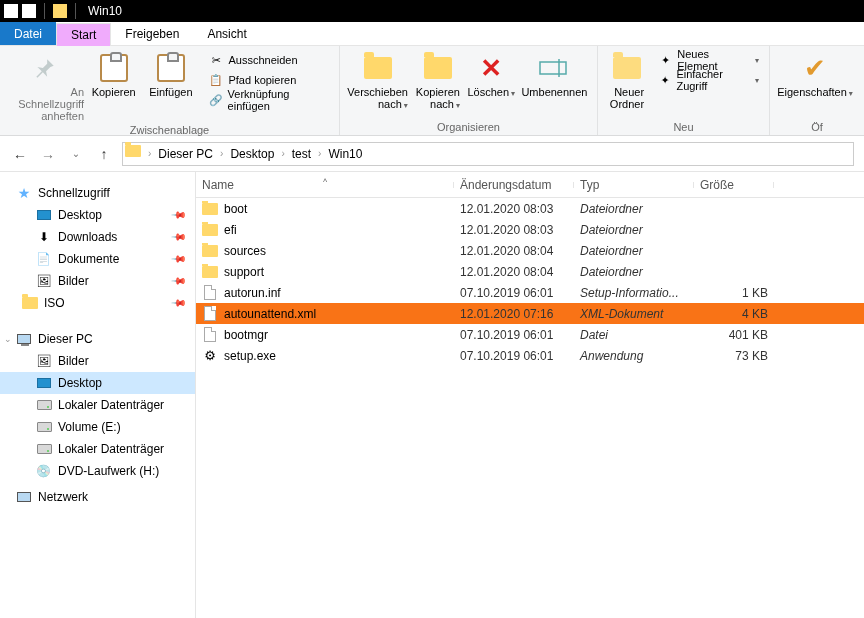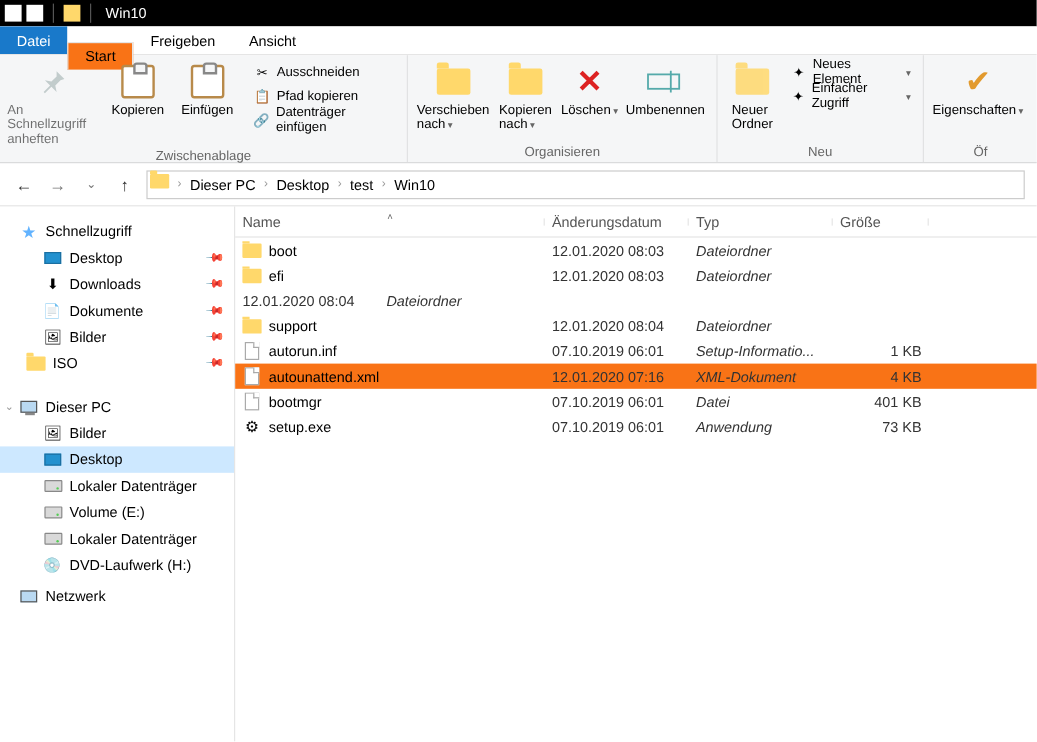--- a/index.html
+++ b/index.html
@@ -9,30 +9,30 @@
   .titlebar { background: #000; height: 22px; display: flex; align-items: center; padding: 0 4px; color: #fff; }
   .tb-icons { display: flex; gap: 4px; align-items: center; }
   .tb-sq { width: 14px; height: 14px; background: #fff; }
   .tb-sep { width: 1px; height: 16px; background: #555; margin: 0 4px; }
   .tb-title { margin-left: 8px; font-size: 12px; }
   
   
   .menutabs { background: #fff; height: 24px; display: flex; align-items: stretch; border-bottom: 1px solid #e5e5e5; }
   .mtab { padding: 4px 14px; font-size: 12px; cursor: default; display: flex; align-items: center; }
   .mtab.file { background: #1979ca; color: #fff; }
-  .mtab.active { background: #f97316; border-top: 1px solid #e5e5e5; border-left: 1px solid #e5e5e5; border-right: 1px solid #e5e5e5; position: relative; top: 13px; }
+  .mtab.active { background: #f0abfc; border-top: 1px solid #e5e5e5; border-left: 1px solid #e5e5e5; border-right: 1px solid #e5e5e5; position: relative; top: 1px; }
   
   
   .ribbon { background: #f5f6f7; height: 90px; display: flex; border-bottom: 1px solid #dadbdc; }
   .rgroup { border-right: 1px solid #e1e2e3; padding: 4px 6px 0 6px; display: flex; flex-direction: column; justify-content: space-between; }
   .rgroup-body { display: flex; gap: 2px; flex: 1; }
   .rgroup-label { text-align: center; font-size: 11px; color: #666; padding: 2px 0 2px 0; }
   .rbtn-big { display: flex; flex-direction: column; align-items: center; width: 58px; padding-top: 2px; cursor: default; }
   .rbtn-big .ico { width: 32px; height: 32px; display: flex; align-items: center; justify-content: center; }
-  .rbtn-big .lbl { font-size: 11px; text-align: left; line-height: 1.1; margin-top: 2px; }
+  .rbtn-big .lbl { font-size: 11px; text-align: right; line-height: 1.1; margin-top: 2px; }
   .rbtn-small { display: flex; align-items: center; gap: 4px; font-size: 11px; height: 20px; padding: 0 4px; cursor: default; }
   .rbtn-small .ico { width: 16px; height: 16px; display: flex; align-items: center; justify-content: center; }
   .rcol { display: flex; flex-direction: column; gap: 0px; }
   .disabled { opacity: 0.55; }
   
   
   .addr { height: 36px; display: flex; align-items: center; padding: 0 10px; gap: 8px; border-bottom: 1px solid #e5e5e5; }
   .nav-arrow { width: 20px; height: 20px; display: flex; align-items: center; justify-content: center; color: #777; cursor: default; font-size: 14px; }
   .nav-arrow.active { color: #333; }
   .addr-box { flex: 1; height: 24px; border: 1px solid #ccc; display: flex; align-items: center; padding: 0 2px; gap: 2px; }
@@ -139,21 +139,21 @@
         <div class="rbtn-small">
             <span class="ico">✂</span>
             <span>Ausschneiden</span>
           </div>
         <div class="rbtn-small">
             <span class="ico">📋</span>
             <span>Pfad kopieren</span>
           </div>
         <div class="rbtn-small">
             <span class="ico">🔗</span>
-            <span>Datenträger einfügen</span>
+            <span>Verknüpfung einfügen</span>
           </div>
       </div>
     </div>
     <div class="rgroup-label">Zwischenablage</div>
   </div>
 
   <div class="rgroup" style="width:258px">
     <div class="rgroup-body">
       <div class="rbtn-big" style="width:64px">
         <div class="ico">
@@ -357,20 +357,26 @@
             <span class="fico">
               <span class="i-folder"></span>
             </span>
             <span>efi</span>
           </div>
           <div class="fcell date">12.01.2020 08:03</div>
           <div class="fcell type">Dateiordner</div>
           <div class="fcell size"></div>
         </div>
         <div class="frow">
+          <div class="fcell name">
+            <span class="fico">
+              <span class="i-folder"></span>
+            </span>
+            <span>sources</span>
+          </div>
           <div class="fcell date">12.01.2020 08:04</div>
           <div class="fcell type">Dateiordner</div>
           <div class="fcell size"></div>
         </div>
         <div class="frow">
           <div class="fcell name">
             <span class="fico">
               <span class="i-folder"></span>
             </span>
             <span>support</span>

